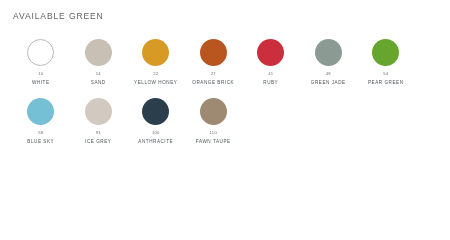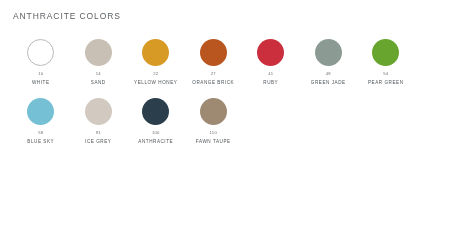--- a/index.html
+++ b/index.html
@@ -67,21 +67,21 @@
     margin-top: 5px;
     line-height: 1;
     white-space: nowrap;
   }
 </style>
 </head>
 <body>
 
 <div class="sheet">
 
-  <div class="section-title">ANTHRACITE COLORS</div>
+  <div class="section-title">AVAILABLE GREEN</div>
 
   <div class="swatch-grid">
       <div class="swatch-cell">
         <div class="swatch-dot outlined"></div>
         <div class="swatch-code">10</div>
         <div class="swatch-label">WHITE</div>
       </div>
       <div class="swatch-cell">
         <div class="swatch-dot" style="background: rgb(200, 192, 180);"></div>
         <div class="swatch-code">14</div>

